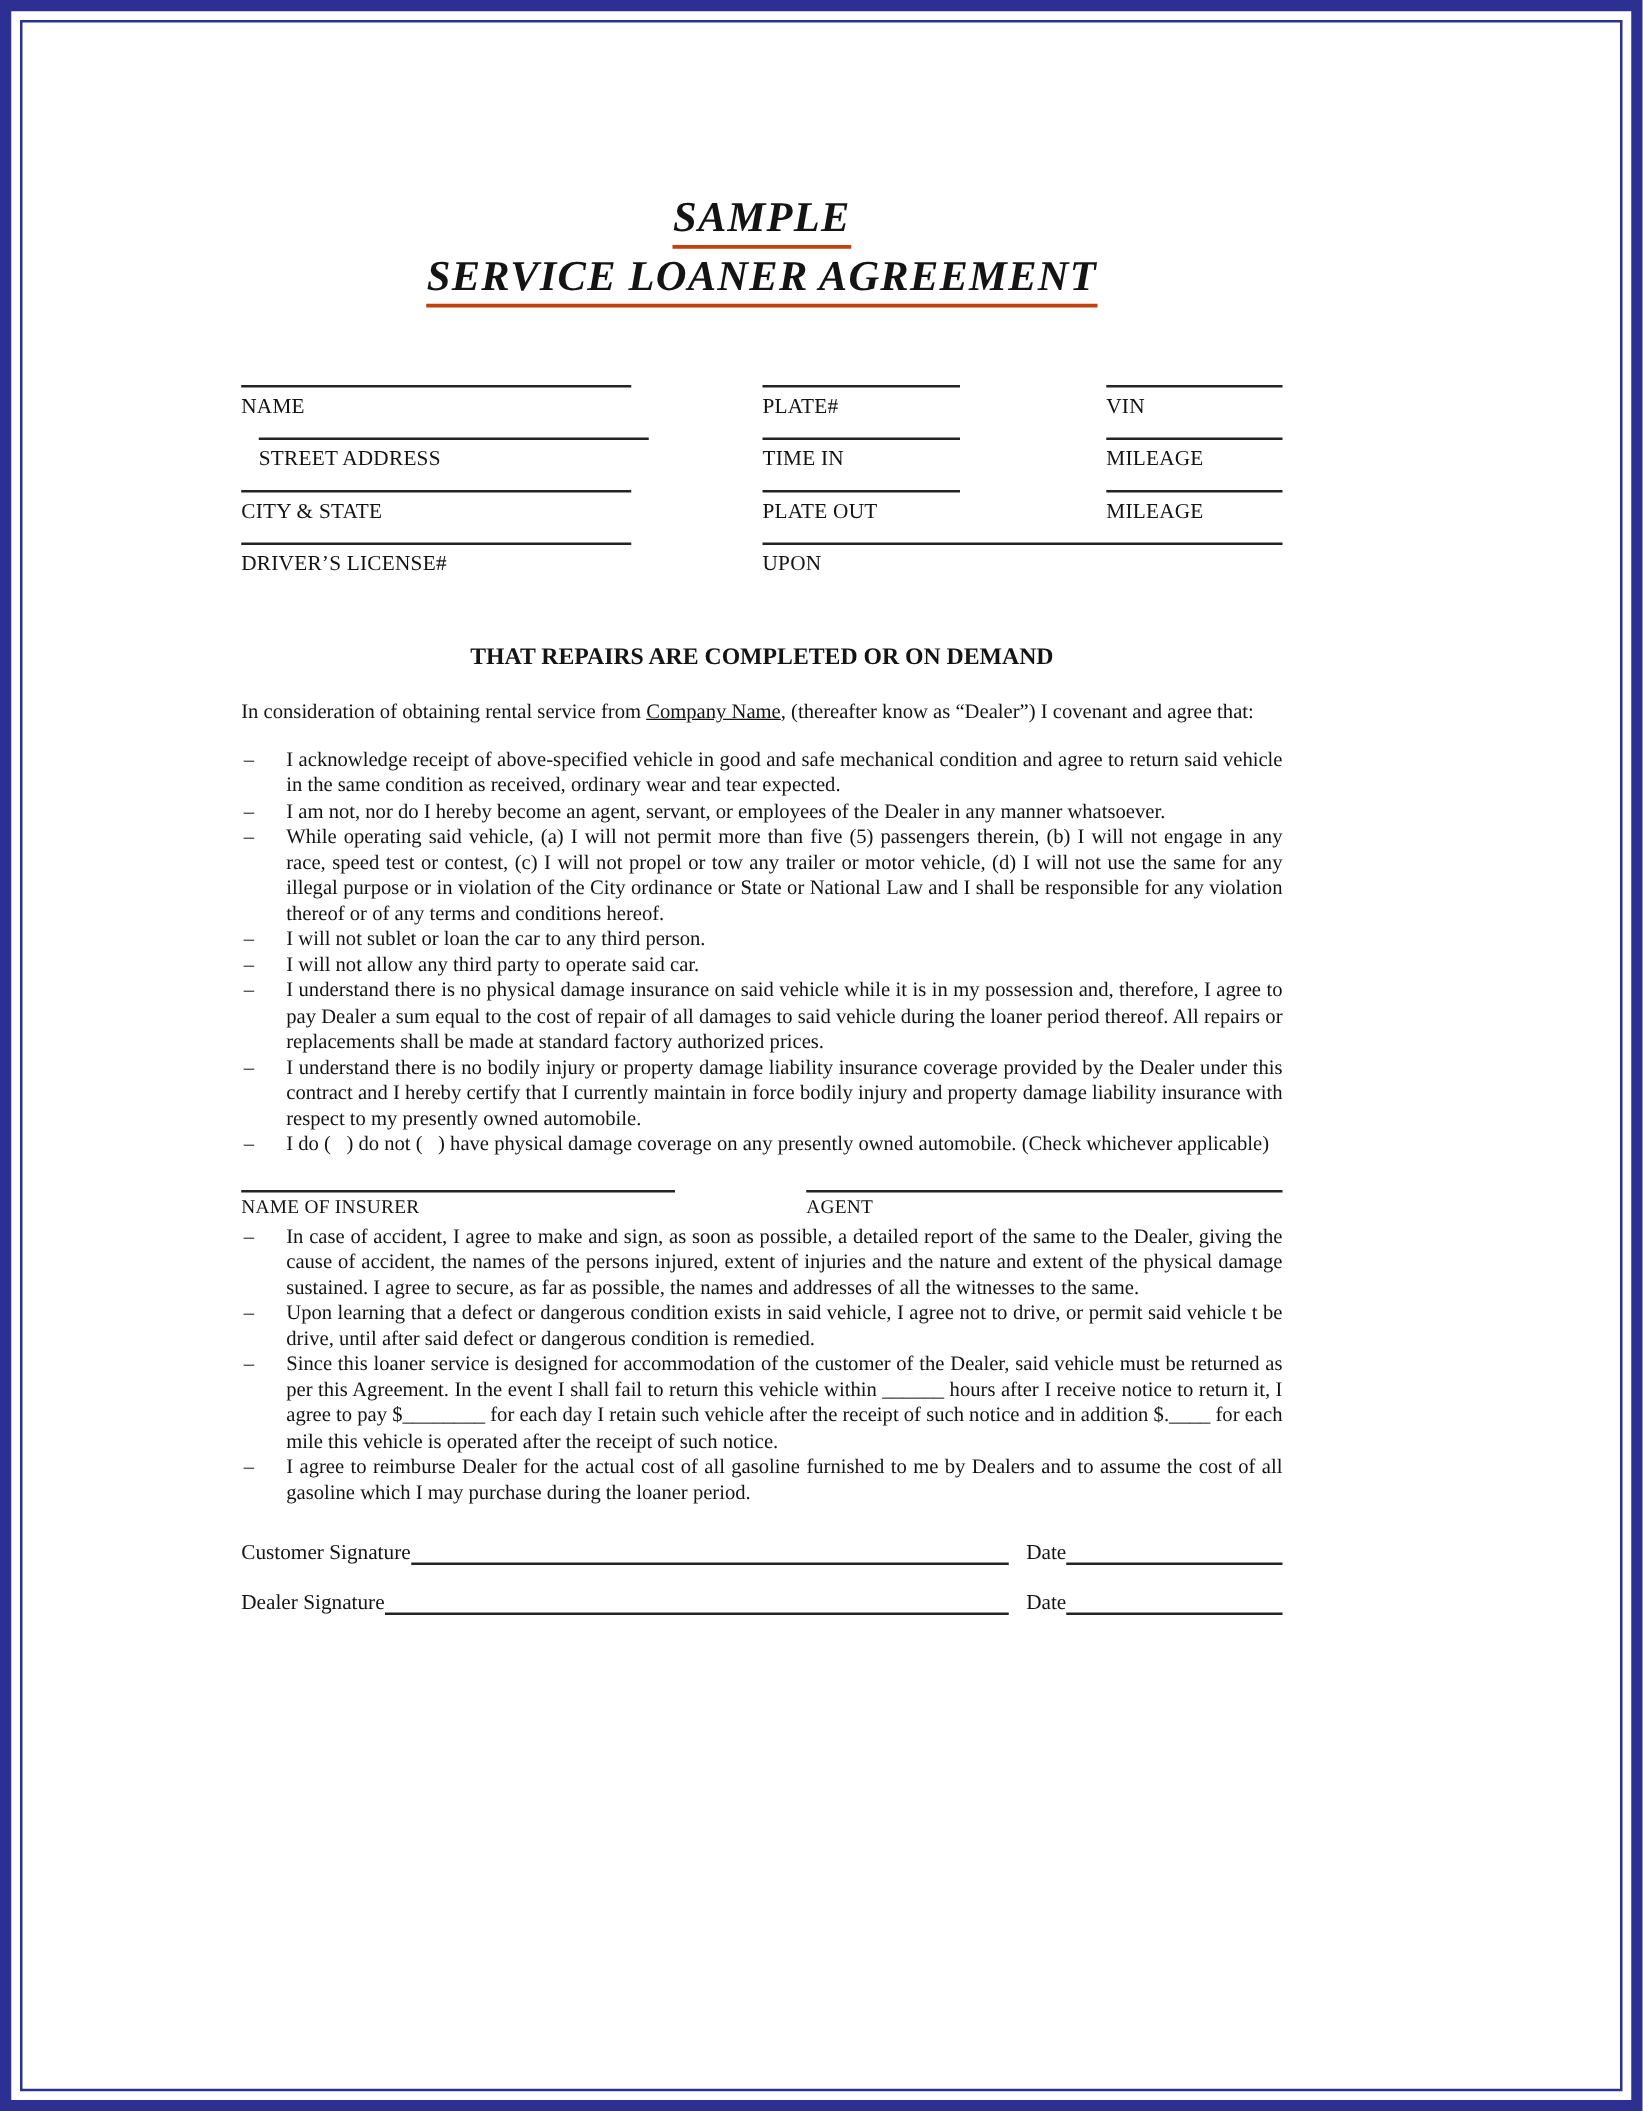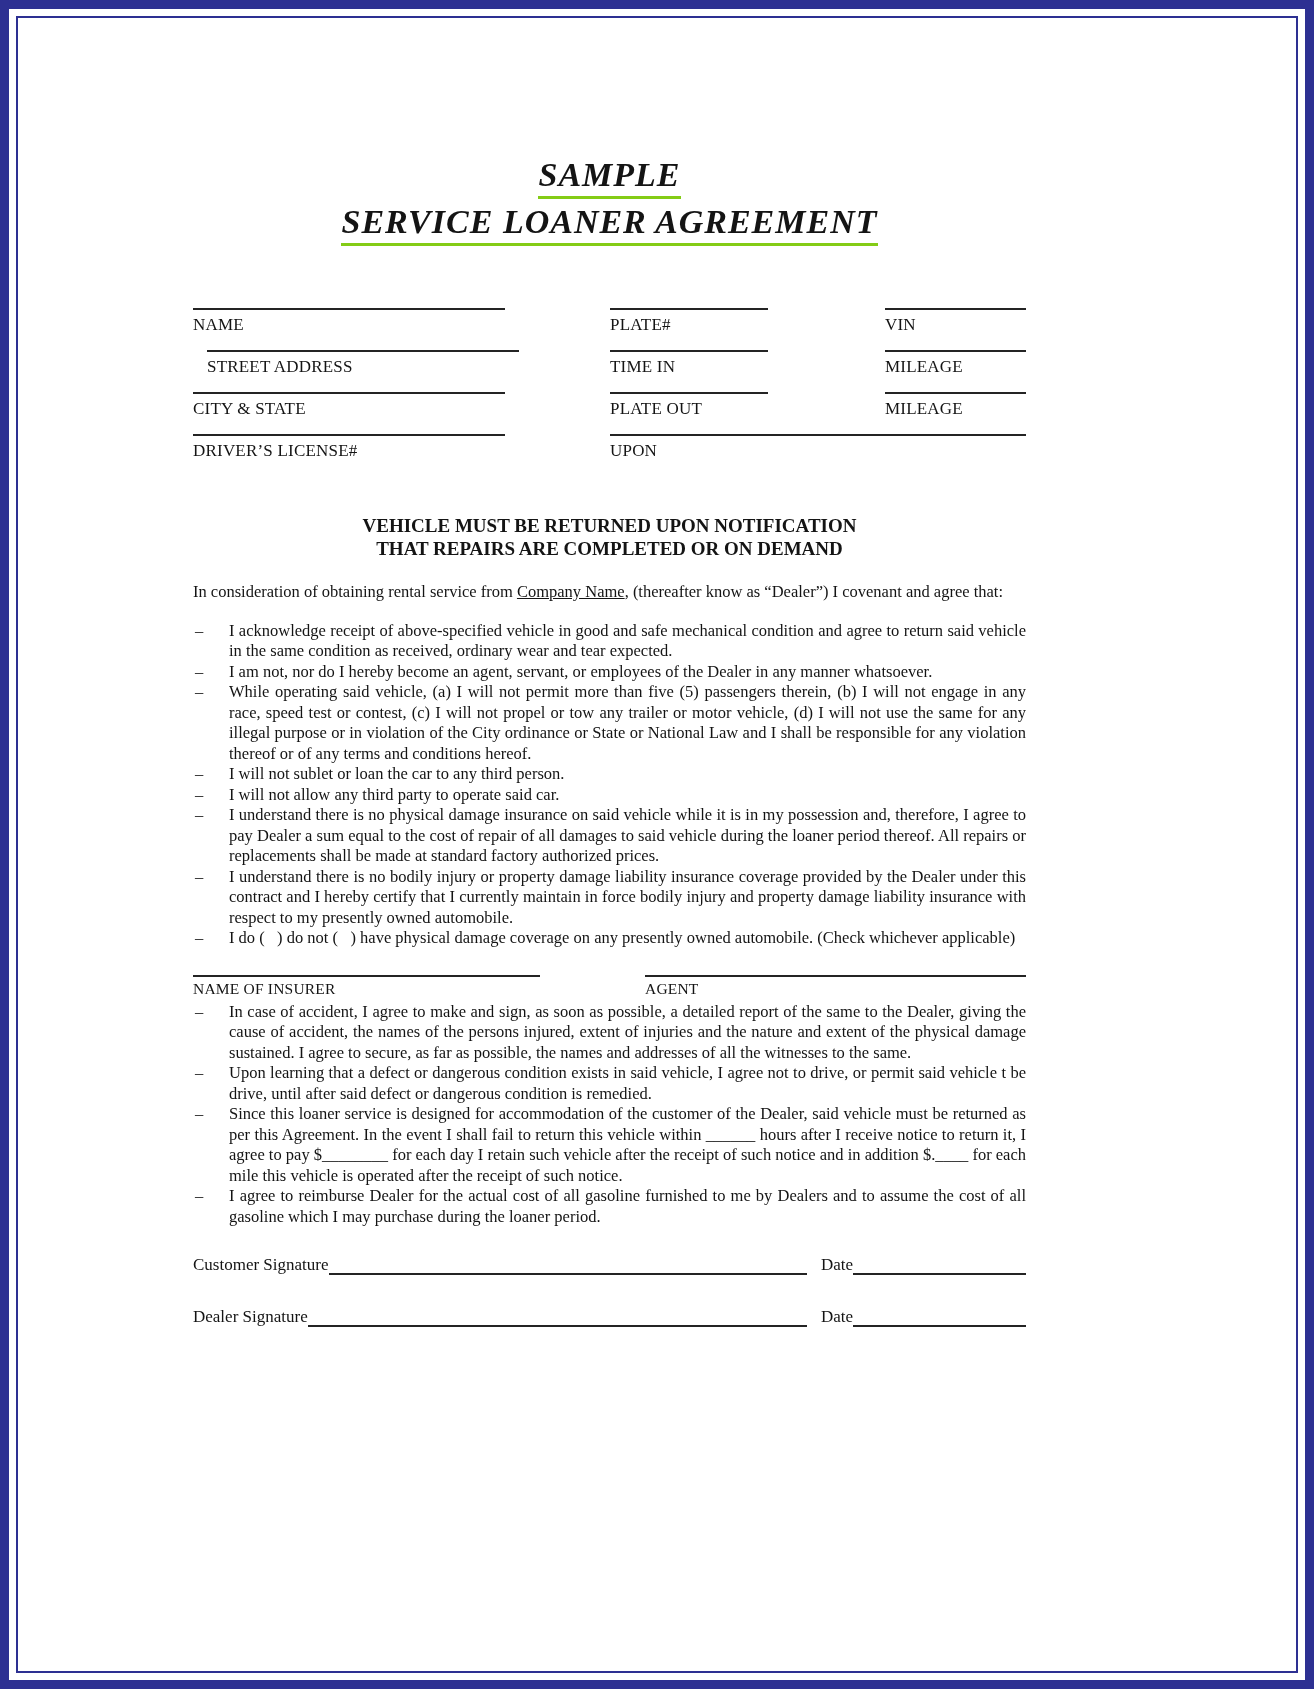--- a/index.html
+++ b/index.html
@@ -25,21 +25,21 @@
     position: relative;
     margin-left: 184px;
     width: 833px;
   }
   
   .title { text-align: center; padding-top: 146px; }
   .title .t-line {
     display: inline-block;
     font-size: 34px; font-weight: bold; font-style: italic;
     letter-spacing: 1px;
-    border-bottom: 3px solid #84cc16;
+    border-bottom: 3px solid #c2410c;
     padding-bottom: 1px;
     line-height: 40px;
   }
   .title .t-row { margin-bottom: 3px; }
   
   .form-area { position: relative; margin-top: 62px; height: 160px; }
   .field { position: absolute; }
   .blank-line { border-top: 2px solid #242424; height: 0; margin-bottom: 5px; }
   .field-label { font-size: 17px; letter-spacing: 0.2px; }
   
@@ -62,21 +62,21 @@
   .insurer-row { display: flex; margin-top: 26px; }
   .insurer-col { }
   .insurer-col .blank-line { margin-bottom: 3px; }
   .insurer-label { font-size: 15.5px; letter-spacing: 0.2px; }
   .insurer-left { width: 347px; }
   .insurer-spacer { width: 105px; }
   .insurer-right { width: 381px; }
   
   .sig-row { display: flex; align-items: flex-end; font-size: 17px; }
   .sig-row.first { margin-top: 28px; }
-  .sig-row.second { margin-top: 32px; }
+  .sig-row.second { margin-top: 20px; }
   .sig-label { white-space: nowrap; }
   .sig-line { flex: 1; border-bottom: 2px solid #242424; height: 16px; margin-right: 14px; }
   .date-label { white-space: nowrap; }
   .date-line { width: 173px; border-bottom: 2px solid #242424; height: 16px; }
 </style>
 </head>
 <body>
 
 <div class="page">
   <div class="inner-border"></div>
@@ -133,21 +133,20 @@
         <div class="blank-line"></div>
         <div class="field-label">DRIVER’S LICENSE#</div>
       </div>
       <div class="field" style="left:417px; top:126px; width:416px">
         <div class="blank-line"></div>
         <div class="field-label">UPON</div>
       </div>
     </div>
 
     <div class="notice">
-      <div>VEHICLE MUST BE RETURNED UPON NOTIFICATION</div>
       <div>THAT REPAIRS ARE COMPLETED OR ON DEMAND</div>
     </div>
 
     <p class="intro"><span>In consideration of obtaining rental service from </span><span class="company">Company Name</span><span>, (thereafter know as “Dealer”) I covenant and agree that:</span></p>
 
     <ul class="terms">
       <li>I acknowledge receipt of above-specified vehicle in good and safe mechanical condition and agree to return said vehicle in the same condition as received, ordinary wear and tear expected.</li>
       <li>I am not, nor do I hereby become an agent, servant, or employees of the Dealer in any manner whatsoever.</li>
       <li>While operating said vehicle, (a) I will not permit more than five (5) passengers therein, (b) I will not engage in any race, speed test or contest, (c) I will not propel or tow any trailer or motor vehicle, (d) I will not use the same for any illegal purpose or in violation of the City ordinance or State or National Law and I shall be responsible for any violation thereof or of any terms and conditions hereof.</li>
       <li>I will not sublet or loan the car to any third person.</li>

